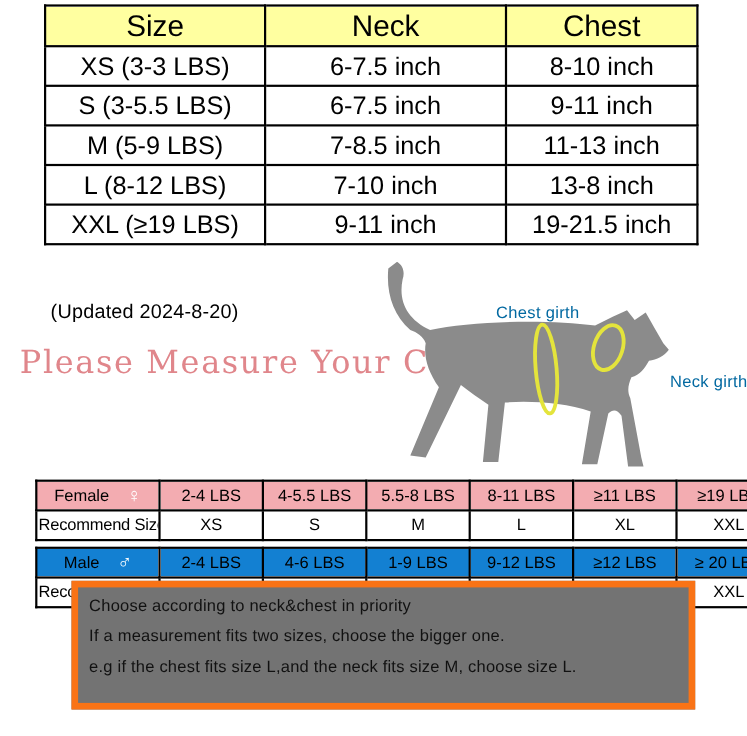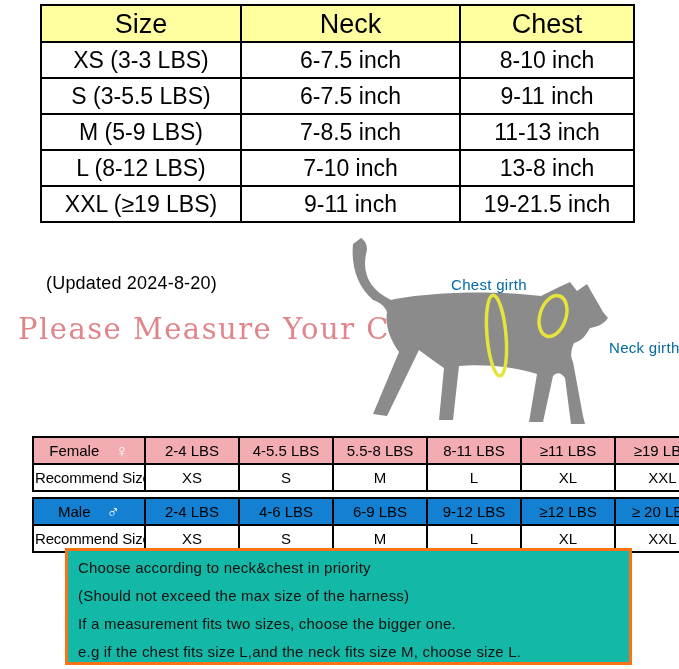--- a/index.html
+++ b/index.html
@@ -30,22 +30,22 @@
   #female-table{top:436px;}
   #male-table{top:497px;}
   .gender-table td{border:2px solid #000;text-align:center;vertical-align:middle;
                    font-size:15px;height:23px;line-height:21px;background:#fff;overflow:hidden;white-space:nowrap;}
   #female-table tr.hdr td{background:#f3acb1;}
   #male-table tr.hdr td{background:#1380d2;}
   .gender-sym{color:#ffffff;font-size:18px;margin-left:16px;vertical-align:-1px;}
   .row-label{font-size:14.5px;letter-spacing:-0.2px;}
 
   
-  #notes-box{position:absolute;left:65px;top:548px;width:567px;height:117px;box-sizing:border-box;
-             border:3px solid #f97316;background:#14b8a6;padding:3px 4px 0 10px;}
+  #notes-box{position:absolute;left:65px;top:528px;width:567px;height:117px;box-sizing:border-box;
+             border:6px solid #f97316;background:#737373;padding:3px 4px 0 10px;}
   #notes-box .note-line{font-size:15px;line-height:28px;letter-spacing:0.2px;color:#111;white-space:nowrap;}
 </style>
 </head>
 <body>
 
 <div id="canvas">
 
   <table id="size-table">
     <colgroup>
         <col style="width:200px">
@@ -162,37 +162,36 @@
         <col style="width:94px">
         <col style="width:94px">
         <col style="width:94px">
         <col style="width:95px">
       </colgroup>
     <tbody>
         <tr class="hdr">
       <td><span>Male</span><span class="gender-sym">♂</span></td>
       <td>2-4 LBS</td>
       <td>4-6 LBS</td>
-      <td>6-9 LBS</td>
+      <td>1-9 LBS</td>
       <td>9-12 LBS</td>
       <td>≥12 LBS</td>
       <td>≥ 20 LBS</td>
     </tr>
     <tr>
       <td class="row-label">Recommend Size</td>
       <td>XS</td>
       <td>S</td>
       <td>M</td>
       <td>L</td>
       <td>XL</td>
       <td>XXL</td>
     </tr>
   </tbody>
     </table>
 
   <div id="notes-box">
     <div class="note-line">Choose according to neck&amp;chest in priority</div>
-    <div class="note-line">(Should not exceed the max size of the harness)</div>
     <div class="note-line">If a measurement fits two sizes, choose the bigger one.</div>
     <div class="note-line">e.g if the chest fits size L,and the neck fits size M, choose size L.</div>
   </div>
 
 </div>
 
 </body></html>

